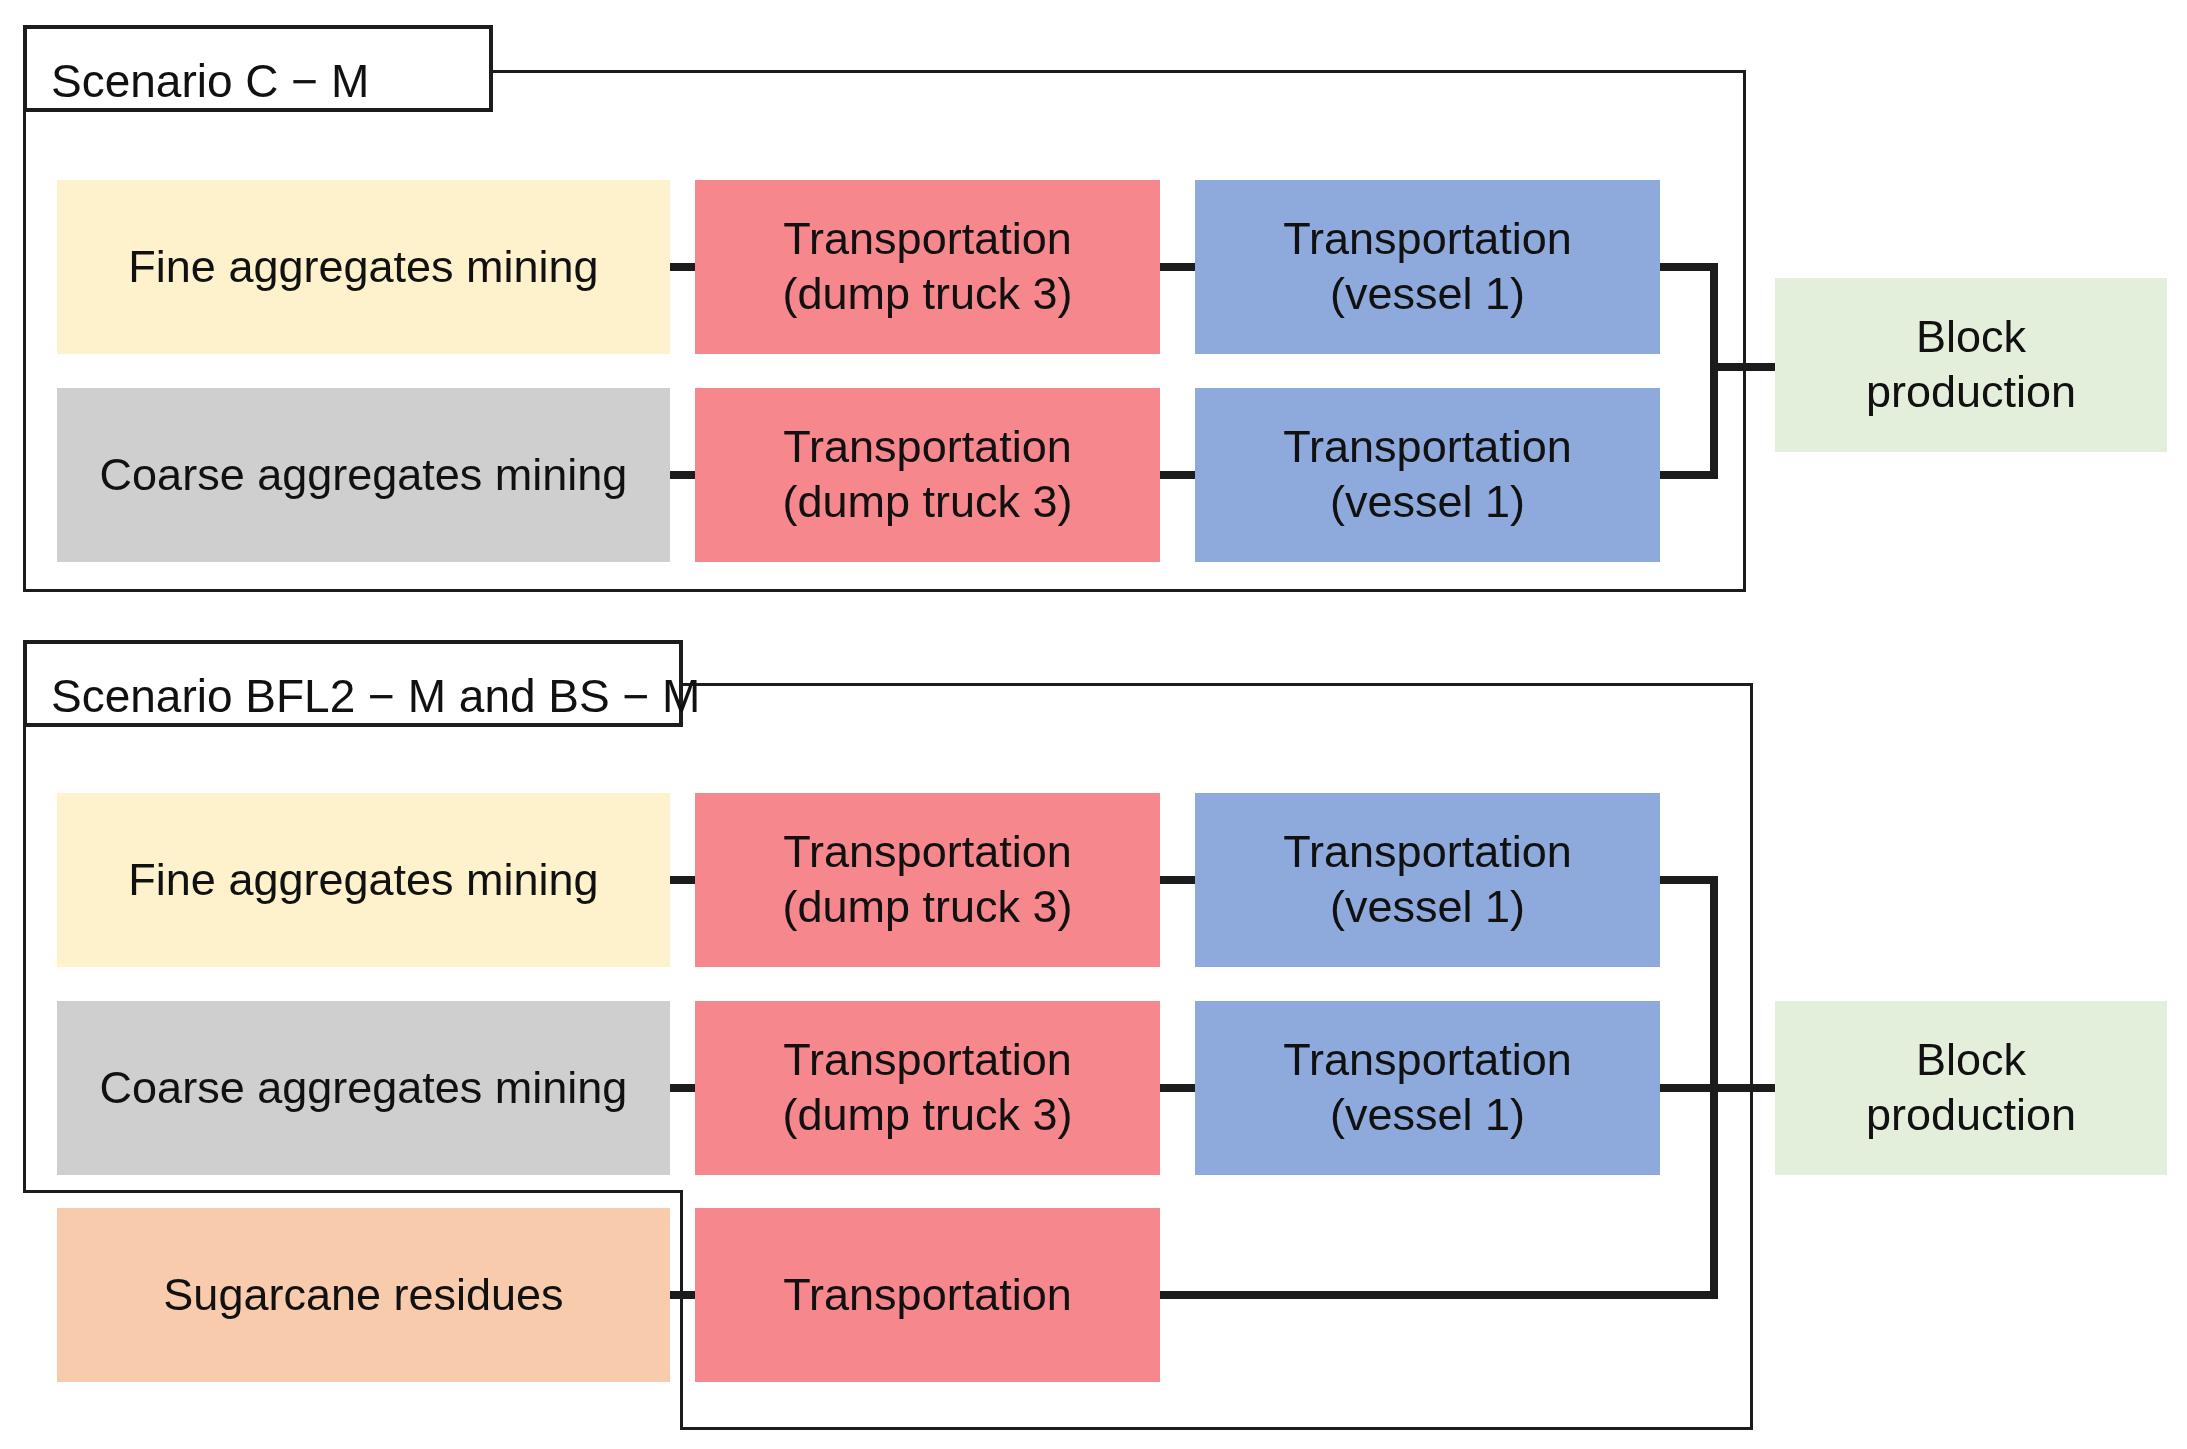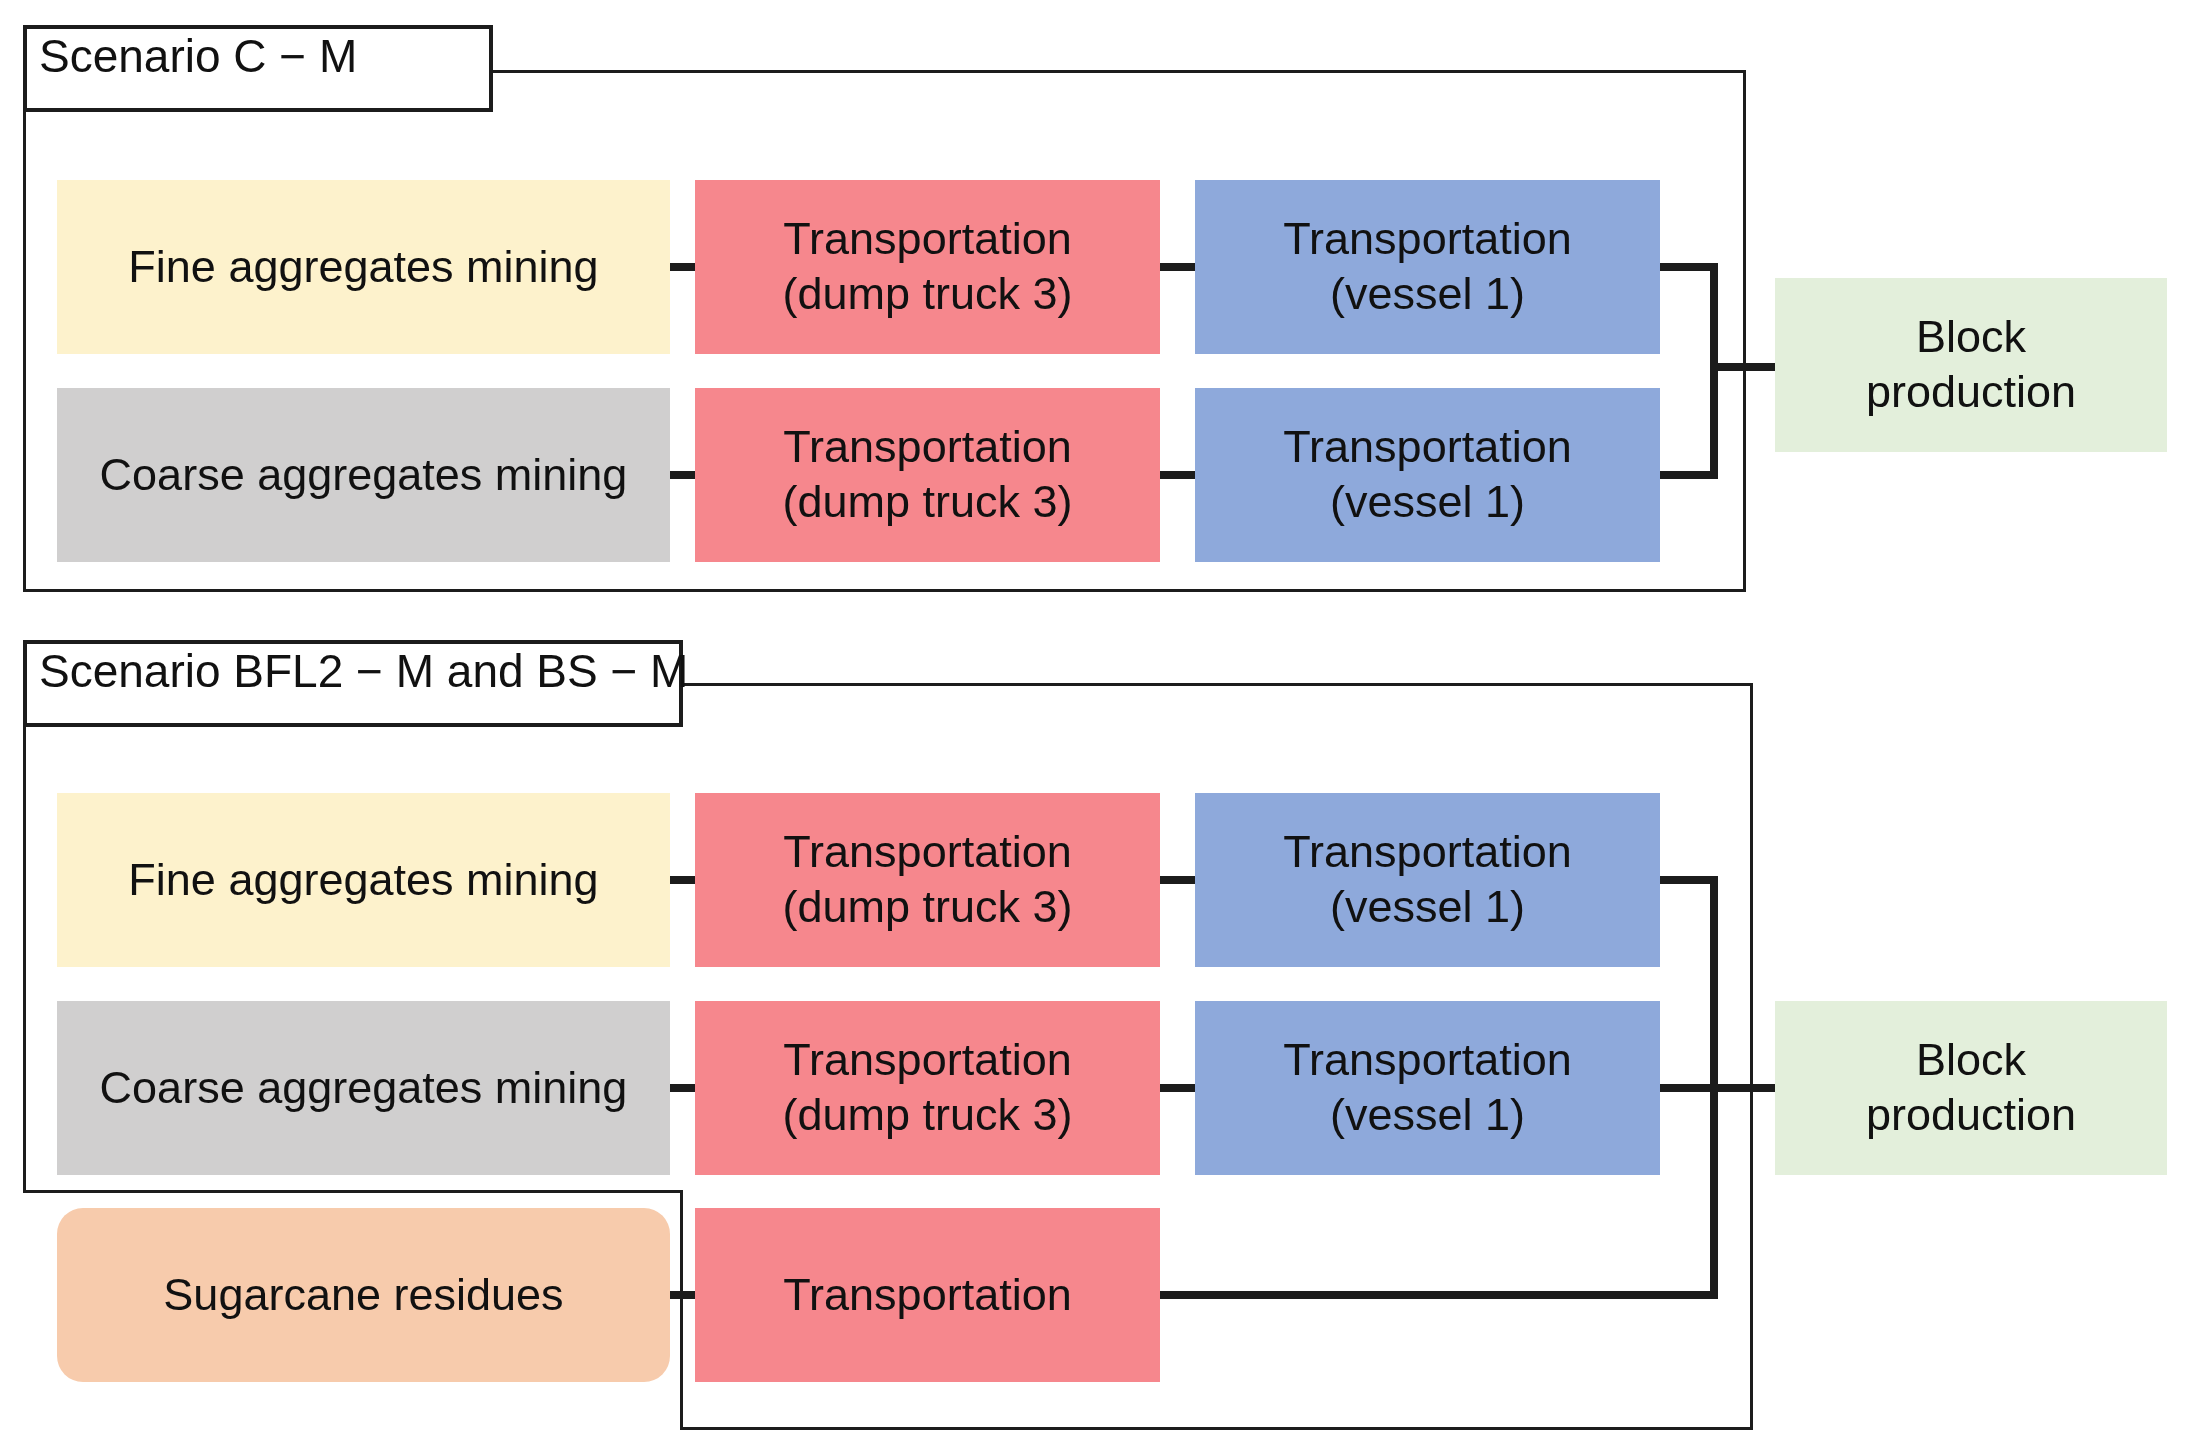--- a/index.html
+++ b/index.html
@@ -9,22 +9,22 @@
     background:#ffffff;
     font-family:"Liberation Sans", sans-serif;
     color:#111;
     overflow:hidden;
   }
   .title-box{
     position:absolute;
     background:#ffffff;
     border:4px solid #1c1c1c;
     box-sizing:border-box;
-    display:flex;align-items:flex-start;
-    padding-left:12px;
+    display:flex;align-items:flex-end;
+    padding-left:24px;
     font-size:46px;
     z-index:4;
     white-space:nowrap;
   }
   .frame-seg{
     position:absolute;
     background:#1c1c1c;
     z-index:1;
   }
   .box{
@@ -123,21 +123,21 @@
   </div>
   <div class="box" style="left: 695px; top: 1001px; width: 465px; height: 174px; background: rgb(246, 135, 141);">
     <span>Transportation</span>
     <span>(dump truck 3)</span>
   </div>
   <div class="box" style="left: 1195px; top: 1001px; width: 465px; height: 174px; background: rgb(142, 169, 219);">
     <span>Transportation</span>
     <span>(vessel 1)</span>
   </div>
 
-  <div class="box" style="left: 57px; top: 1208px; width: 613px; height: 174px; background: rgb(247, 203, 172); border-radius: 26px;">
+  <div class="box" style="left: 57px; top: 1208px; width: 613px; height: 174px; background: rgb(247, 203, 172);">
     <span>Sugarcane residues</span>
   </div>
   <div class="box" style="left: 695px; top: 1208px; width: 465px; height: 174px; background: rgb(246, 135, 141);">
     <span>Transportation</span>
   </div>
 
   <div class="box" style="left: 1775px; top: 1001px; width: 392px; height: 174px; background: rgb(227, 239, 219);">
     <span>Block</span>
     <span>production</span>
   </div>

